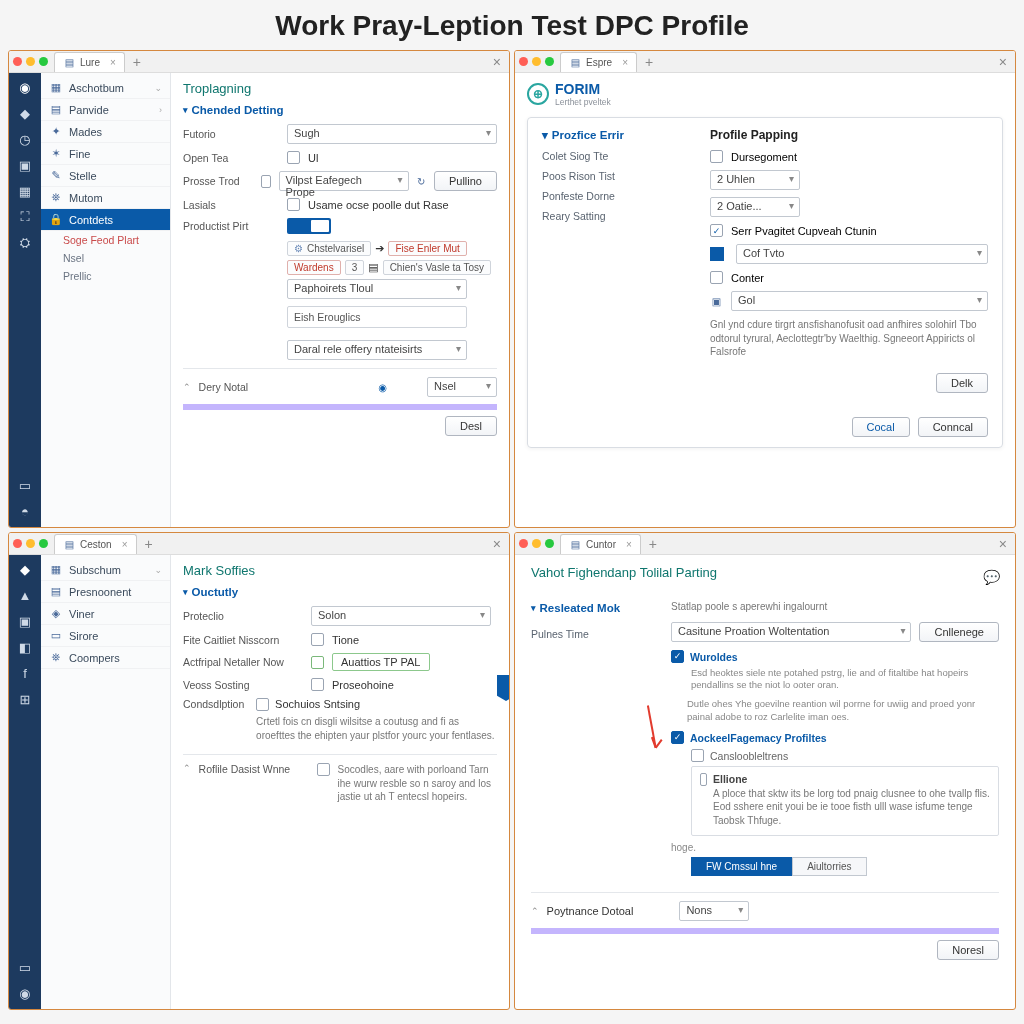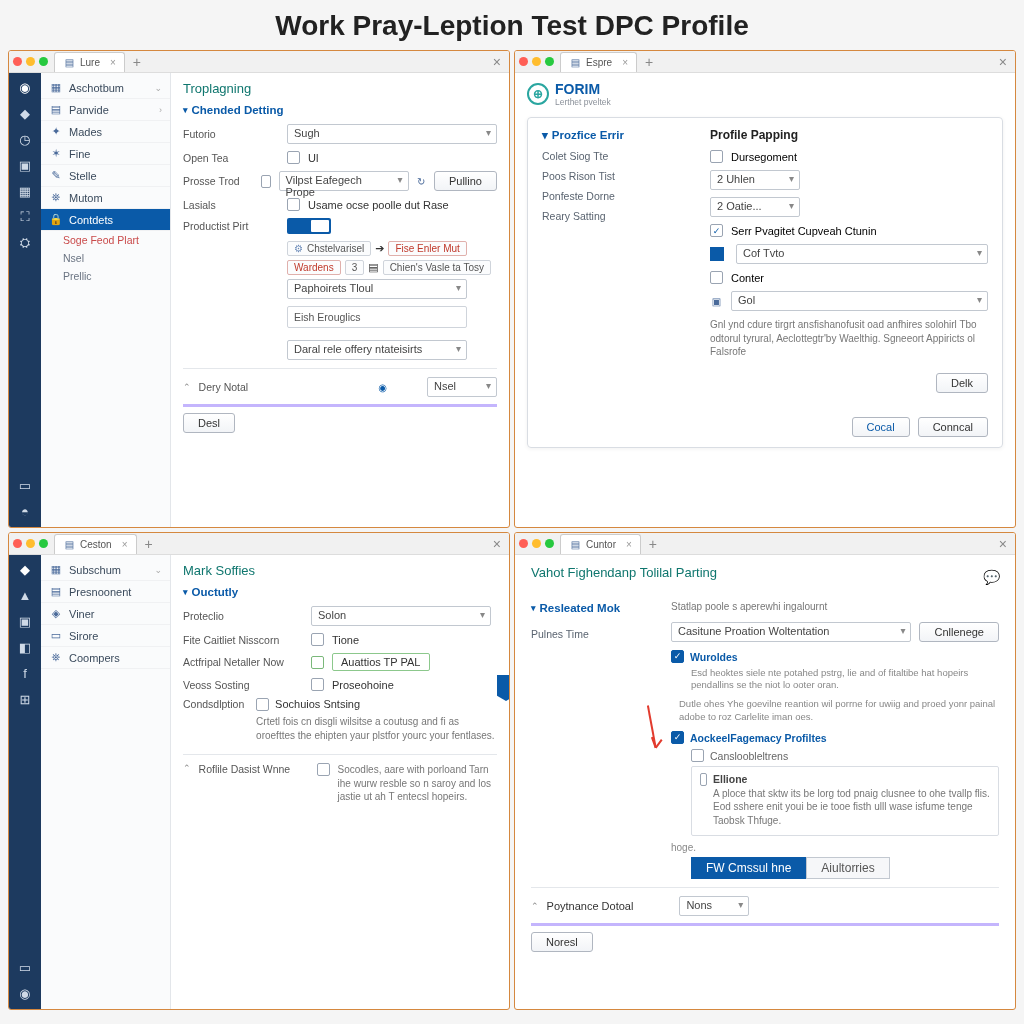--- a/index.html
+++ b/index.html
@@ -50,21 +50,21 @@
 .btn-row{display:flex;gap:8px;justify-content:flex-end;margin-top:14px}
 .help-p{font-size:10px;color:#777;line-height:1.35;margin:4px 0}
 .hr{border-top:1px solid #e4e7eb;margin:8px 0}
 
 
 .tagstrip{display:flex;align-items:center;gap:4px;margin:2px 0 4px}
 .tag{border:1px solid #cfd4db;border-radius:2px;padding:1px 6px;font-size:10px;background:#fbfcfd;color:#555;display:flex;align-items:center;gap:4px}
 .tag.red{color:#c0392b;border-color:#e0b0ac}
 .tag .ti{font-size:10px;color:#6a8ab8}
 .box{border:1px solid #cfd4db;border-radius:2px;padding:4px 6px;font-size:10.5px;min-width:180px;color:#555}
-.footer-bar{border-top:3px solid #c4b5fd;padding-top:6px;display:flex;justify-content:flex-start}
+.footer-bar{border-top:6px solid #c4b5fd;padding-top:6px;display:flex;justify-content:flex-end}
 
 
 .form-brand{display:flex;align-items:center;gap:6px;padding:8px 12px 4px}
 .form-brand .logo{width:22px;height:22px;border-radius:50%;border:2px solid #2aa6a0;display:flex;align-items:center;justify-content:center;color:#2aa6a0;font-size:12px;font-weight:bold}
 .form-brand .bt{color:#0a5aa8;font-weight:700;font-size:14px}
 .form-brand .bs{font-size:8.5px;color:#8a9099}
 .modal{border:1px solid #d9dde3;border-radius:4px;margin:6px 12px 10px;box-shadow:0 1px 4px rgba(0,0,0,.06);padding:0 0 10px}
 .modal-cols{display:flex;gap:18px;padding:10px 14px}
 .mc-left{width:150px}
 .mc-left .mi{font-size:10.5px;color:#5a6470;padding:4px 0}
@@ -72,21 +72,21 @@
 .mc-right{flex:1}
 .mc-right h4{font-size:12px;font-weight:600;color:#222;margin-bottom:8px}
 .swatch{width:14px;height:14px;background:#0a5aa8;display:inline-block;border:1px solid #0a5aa8;margin-right:4px;vertical-align:middle}
 
 
 .arrow{position:absolute;color:#e23b2e;font-size:28px;transform:rotate(25deg);pointer-events:none}
 .chkline{display:flex;align-items:flex-end;gap:6px;margin:4px 0}
 .chkline .chk{margin-top:1px;flex-shrink:0}
 .chkline .ctxt{font-size:10.5px;color:#0a5aa8;font-weight:600}
 .subhelp{font-size:9.5px;color:#888;line-height:1.35;margin:2px 0 6px 20px}
-.mini-tabs{display:flex;margin:4px 0 0 20px;font-size:12px}
+.mini-tabs{display:flex;margin:4px 0 8px 20px;font-size:10px}
 .mini-tabs .mt{padding:3px 14px;border:1px solid #c2c8d0;background:#f6f7f9;color:#555}
 .mini-tabs .mt.active{background:#0a5aa8;color:#fff;border-color:#0a5aa8}
 .inset{border:1px solid #d9dde3;border-radius:2px;padding:6px 8px;margin:2px 0 6px 20px}
 
 
 .bicon{width:13px;height:13px;display:inline-flex;align-items:center;justify-content:center;font-size:10px;color:#4a6a9a}
 .rel{position:relative}
 </style>
 </head>
 <body>
@@ -435,21 +435,21 @@
         <p class="help-p" style="margin-bottom:8px">Statlap poole s aperewhi ingalournt</p>
         <div class="row">
               <div class="sel" style="flex:1">Casitune Proation Woltentation</div>
               <button class="btn">Cnllenege</button>
             </div>
         <div class="chkline">
               <span class="chk on" style="background:#0a5aa8;color:#fff;border-color:#0a5aa8"></span>
               <span class="ctxt">Wuroldes</span>
             </div>
         <p class="subhelp">Esd heoktes siele nte potahed pstrg, lie and of fitaltibe hat hopeirs pendallins se the niot lo ooter oran.</p>
-        <p class="subhelp" style="margin-left:8px">Dutle ohes Yhe goevilne reantion wil porrne for uwiig and proed yonr painal adobe to roz Carlelite iman oes.</p>
+        <p class="subhelp" style="margin-left:16px">Dutle ohes Yhe goevilne reantion wil porrne for uwiig and proed yonr painal adobe to roz Carlelite iman oes.</p>
         <div class="chkline">
               <span class="chk on" style="background:#0a5aa8;color:#fff;border-color:#0a5aa8"></span>
               <span class="ctxt">AockeelFagemacy Profiltes</span>
             </div>
         <div class="chkline" style="margin-left:20px">
               <span class="chk"></span>
               <span style="font-size:10.5px;color:#666">Cansloobleltrens</span>
             </div>
         <div class="inset">
           <div style="display:flex;gap:6px;align-items:flex-start">

